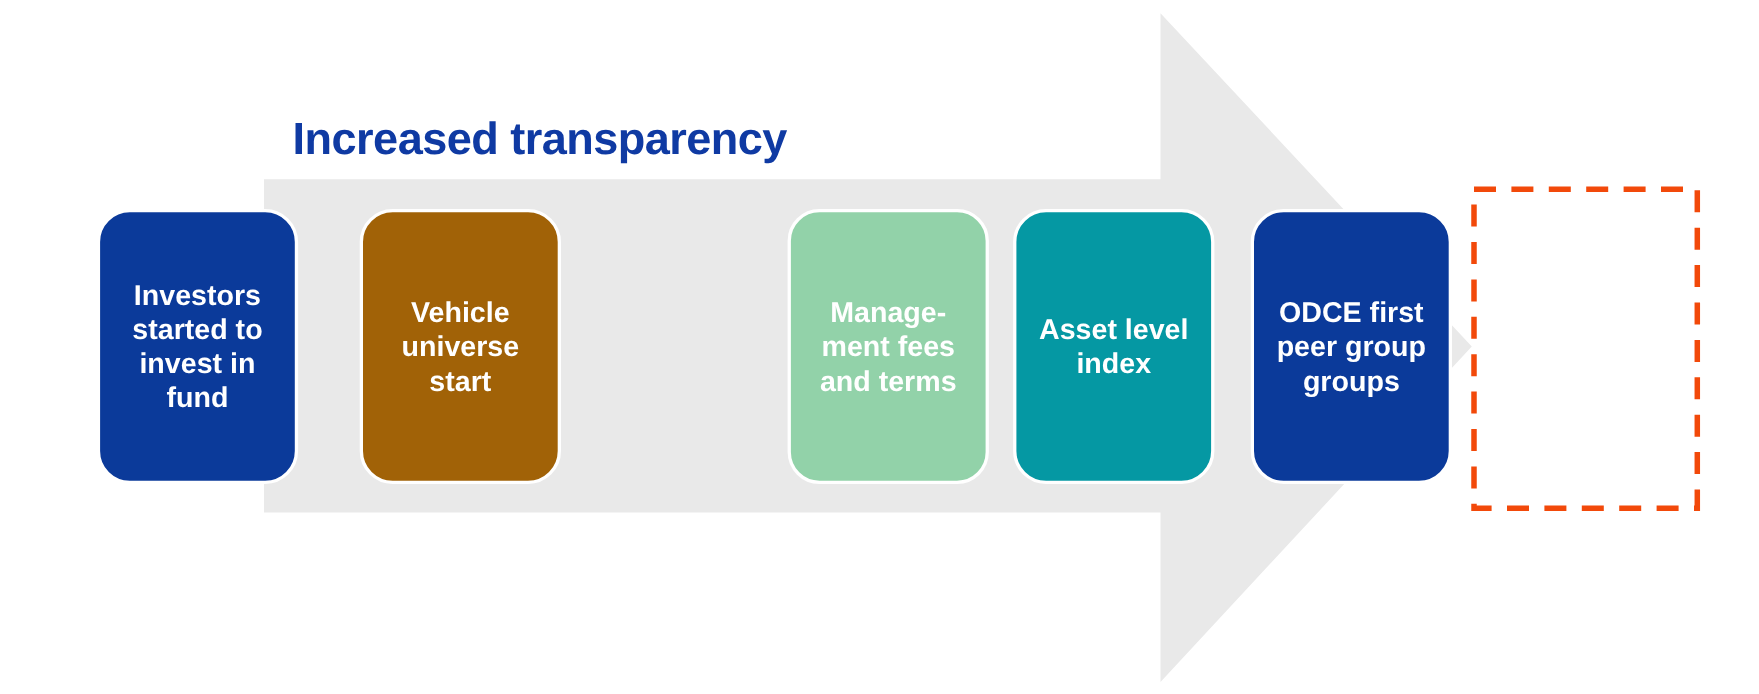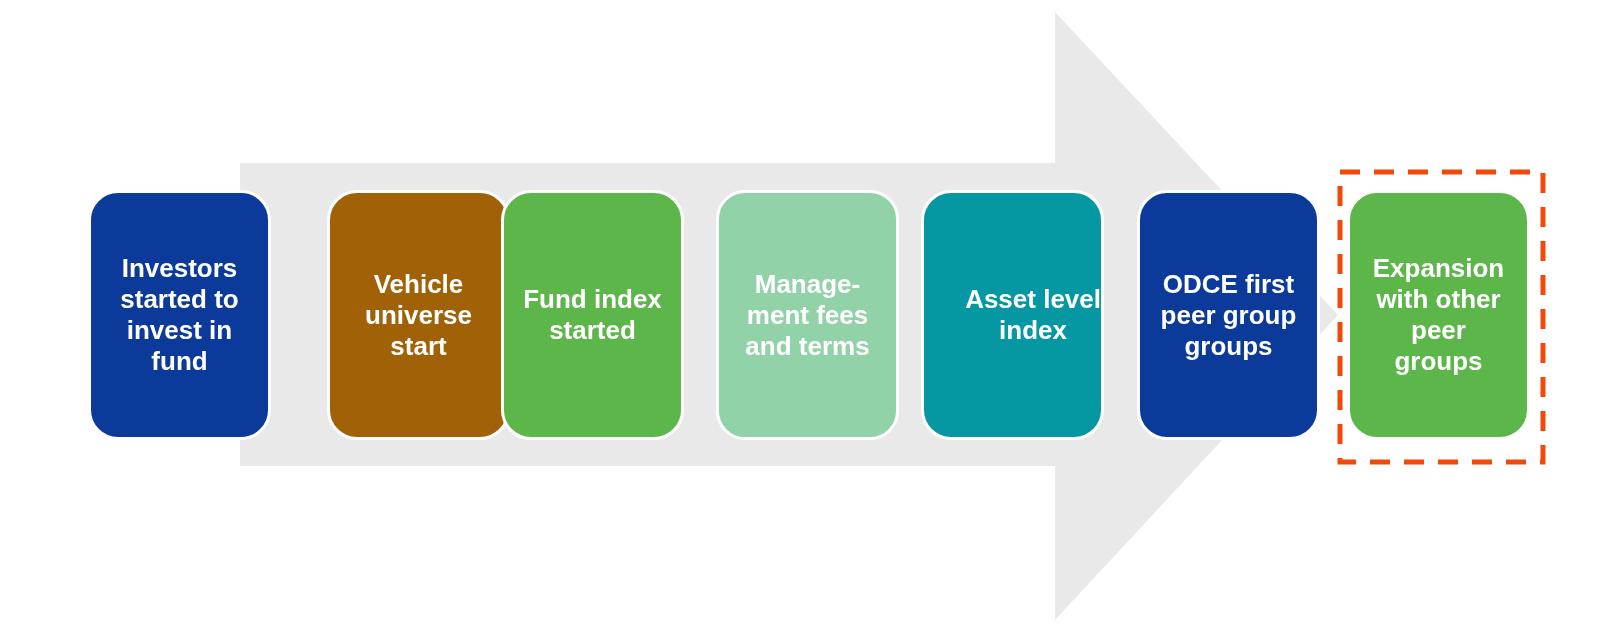--- a/index.html
+++ b/index.html
@@ -48,73 +48,64 @@
     font-size: 26px;
     line-height: 31px;
     font-weight: bold;
     text-align: center;
     white-space: pre-line;
   }
   .s1 { left: 88px; }
   .s2 { left: 287px; }
   .s3 { left: 501px; }
   .s4 { left: 716px; }
-  .s5 { left: 921px; justify-content: flex-end; }
+  .s5 { left: 921px; }
   .s6 { left: 1137px; }
   .s7 { left: 1347px; }
 </style>
 </head>
 <body>
 
 <div class="canvas">
 
   <svg class="layer-svg arrow-layer" viewBox="0 0 1599 631" aria-hidden="true">
     <polygon points="240,163 1055,163 1055,12 1338,315 1055,620 1055,466 240,466" style="fill: rgb(233, 233, 233);"></polygon>
   </svg>
 
+  <h1 class="title" style="color: rgb(15, 58, 163);">Increased transparency</h1>
 
   <div class="step s1" style="background-color: rgb(11, 58, 154);">
     <span class="step-label">Investors
 started to
 invest in
 fund</span>
   </div>
 
   <div class="step s2" style="background-color: #a16207; margin-left: 40px;">
     <span class="step-label">Vehicle
 universe
 start</span>
   </div>
 
-  <div class="step s3" style="background-color: rgb(92, 182, 74);">
-    <span class="step-label">Fund index
-started</span>
-  </div>
 
   <div class="step s4" style="background-color: rgb(146, 210, 169); border-radius: 29px;">
     <span class="step-label">Manage-
 ment fees
 and terms</span>
   </div>
 
   <div class="step s5" style="background-color: rgb(5, 152, 163);">
     <span class="step-label">Asset level
 index</span>
   </div>
 
   <div class="step s6" style="background-color: rgb(11, 58, 154);">
     <span class="step-label">ODCE first
 peer group
 groups</span>
   </div>
 
-  <div class="step s7" style="background-color: rgb(92, 182, 74);">
-    <span class="step-label">Expansion
-with other
-peer
-groups</span>
-  </div>
 
   <svg class="layer-svg overlay-layer" viewBox="0 0 1599 631" aria-hidden="true">
     <rect x="1340" y="172" width="203" height="290" fill="none" stroke-width="5" stroke-dasharray="20 14" style="stroke: rgb(242, 73, 10);"></rect>
   </svg>
 
 </div>
 
 </body></html>

